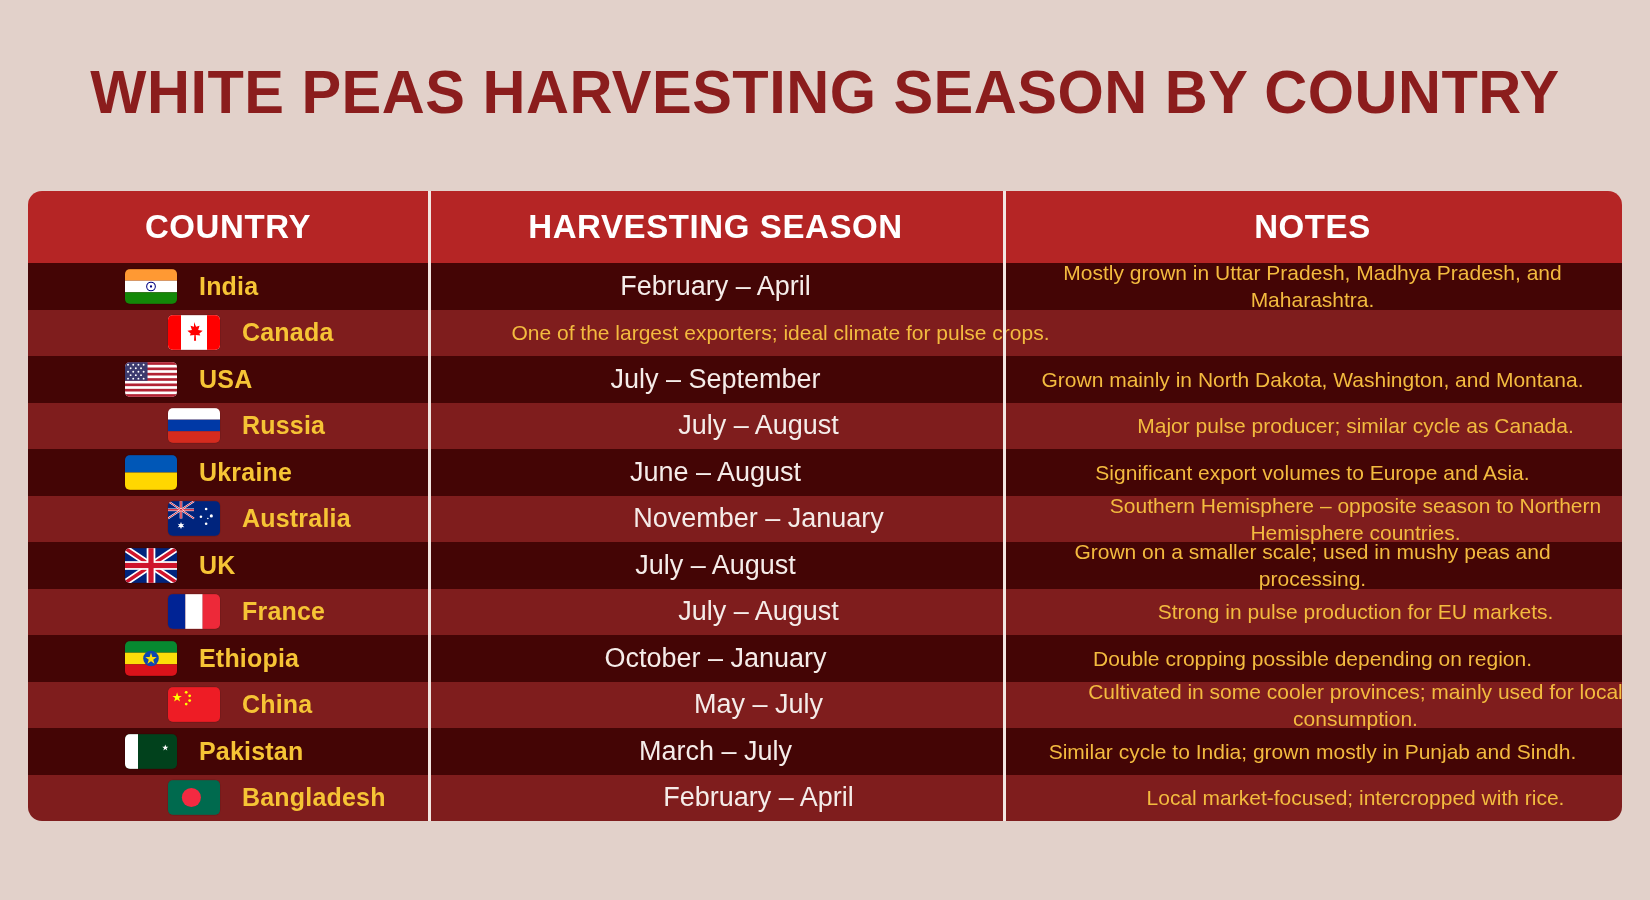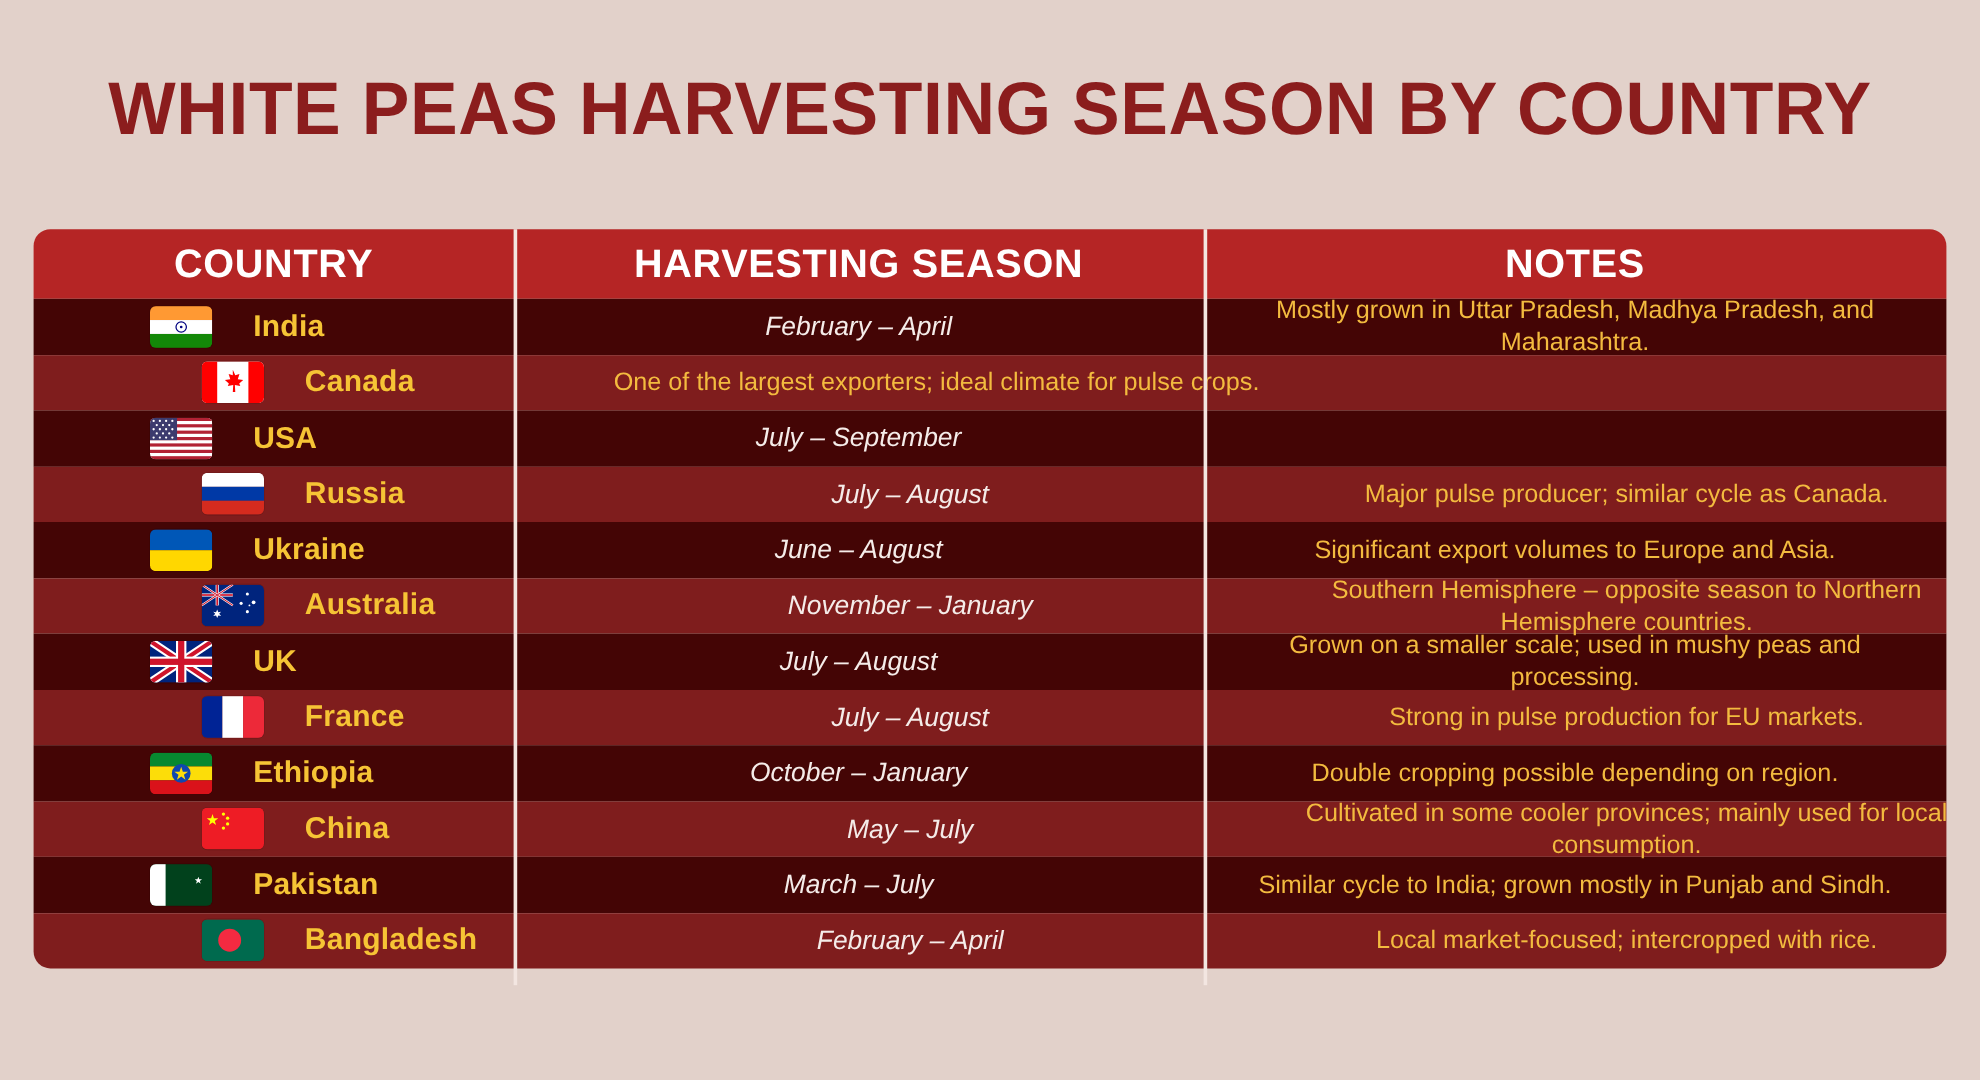--- a/index.html
+++ b/index.html
@@ -51,21 +51,21 @@
 
   .row {
     position: relative;
     display: flex;
     width: 100%;
     box-sizing: border-box;
   }
 
   
   .header-row {
-    height: 58px;
+    height: 72px;
     background: #b52525;
     border-radius: 14px 14px 0 0;
     overflow: hidden;
   }
   .header-cell {
     display: flex;
     align-items: center;
     justify-content: center;
     color: #ffffff;
     font-weight: 700;
@@ -96,21 +96,21 @@
     display: flex;
     align-items: center;
     box-sizing: border-box;
     position: relative;
     z-index: 2;
   }
 
   
   .cell-country {
     padding-left: 97px;
-    gap: 34px;
+    gap: 22px;
   }
   .flag {
     width: 52px;
     height: 35px;
     flex: 0 0 52px;
     border-radius: 5px;
     overflow: hidden;
     display: block;
     box-shadow: 0 0 0 0.5px rgba(0,0,0,0.15);
   }
@@ -121,24 +121,23 @@
     font-weight: 700;
     font-size: 25px;
     letter-spacing: 0.2px;
     white-space: nowrap;
   }
 
   
   .cell-season {
     justify-content: center;
     color: #f5ece9;
-    font-size: 22px;
+    font-size: 27px;
     font-weight: 400;
     white-space: nowrap;
-    font-style: italic;
   }
 
   
   .cell-notes {
     justify-content: flex-start;
     color: #f3bb3f;
     font-size: 21px;
     font-weight: 400;
     line-height: 27px;
     text-align: center;
@@ -255,20 +254,23 @@
                   <circle cx="3.5" cy="19" r="1.1"></circle>
                   <circle cx="9.5" cy="19" r="1.1"></circle>
                   <circle cx="15.5" cy="19" r="1.1"></circle>
                   <circle cx="21.5" cy="19" r="1.1"></circle>
                 </g>
               </svg>
             </span>
             <span class="country-name">USA</span>
           </div>
           <div class="cell cell-season col-season">July – September</div>
+          <div class="cell cell-notes col-notes">
+            <span>Grown mainly in North Dakota, Washington, and Montana.</span>
+          </div>
         </div>
         <div class="row body-row light">
           <div class="cell cell-country col-country">
             <span class="flag">
               <svg viewBox="0 0 60 40">
                 <rect width="60" height="13.3" fill="#fff"></rect>
                 <rect y="13.3" width="60" height="13.4" fill="#0039A6"></rect>
                 <rect y="26.7" width="60" height="13.3" fill="#D52B1E"></rect>
               </svg>
             </span>

